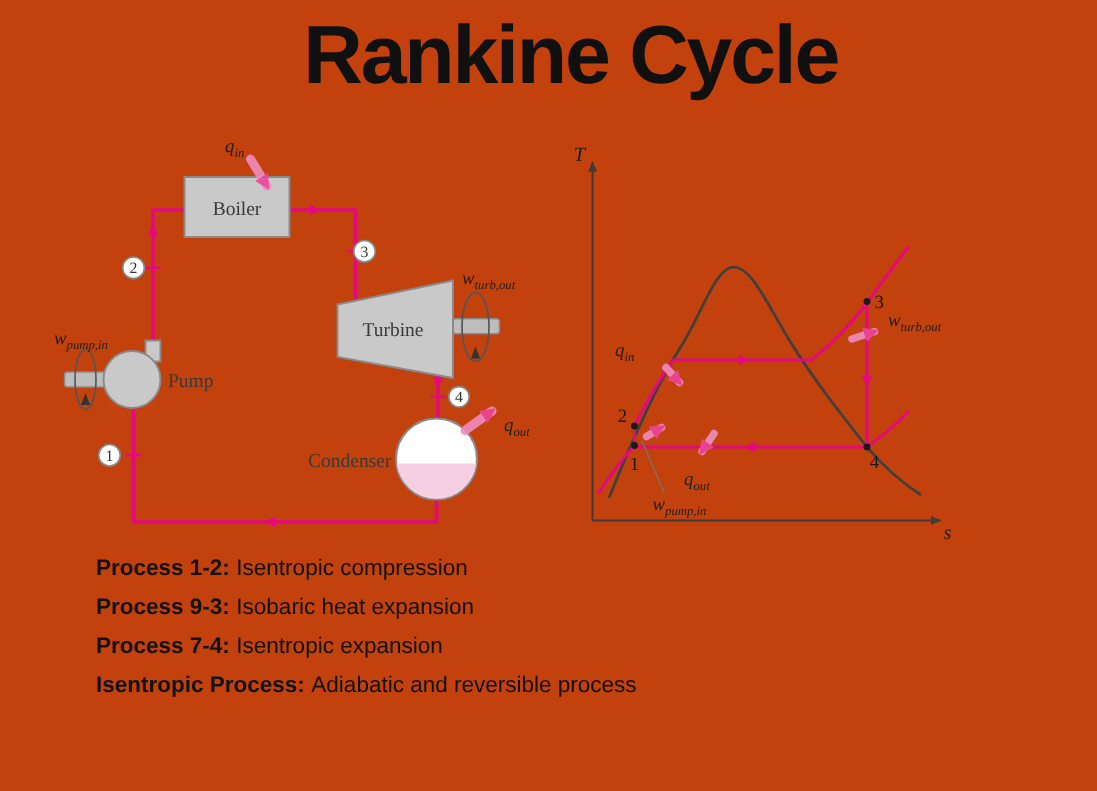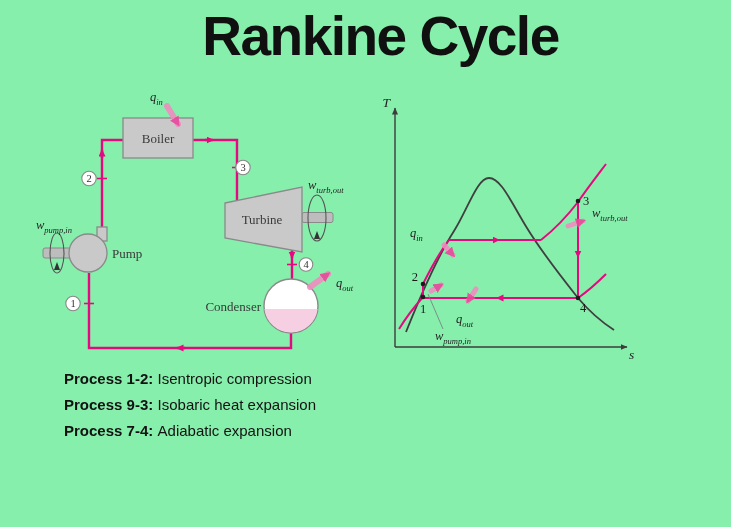--- a/index.html
+++ b/index.html
@@ -1,16 +1,16 @@
 <!DOCTYPE html>
 <html><head>
 <meta charset="utf-8">
 <style>
   html,body{margin:0;padding:0;background:#fff;}
-  .slide{position:relative;width:731px;height:527px;background:#86efac;overflow:hidden;
+  .slide{position:relative;width:731px;height:527px;background:#c2410c;overflow:hidden;
          font-family:"Liberation Sans",sans-serif;}
   .title{position:absolute;top:4px;left:0;width:100%;box-sizing:border-box;padding-left:30px;
          text-align:center;font-weight:bold;font-size:55px;letter-spacing:-1.5px;color:#101010;}
   .processes{position:absolute;left:64px;top:366px;font-size:15px;line-height:26px;color:#121212;}
   .plabel{font-weight:bold;margin-right:.29em;}
   svg{position:absolute;overflow:visible;}
   .pipe{stroke:#e60880;stroke-width:2.4;fill:none;}
   .tick{stroke:#e60880;stroke-width:1.6;}
   .comp{fill:#c9c9c9;stroke:#8a8a8a;stroke-width:1.3;}
   .shaft{fill:#bdbdbd;stroke:#8a8a8a;stroke-width:1;}
@@ -171,16 +171,17 @@
       <text class="qw" x="456" y="323"><tspan>q</tspan><tspan class="sub" dy="3.5">out</tspan></text>
       <path class="ptr" d="M443,329 L428,294"></path>
       <text class="qw" x="435" y="340"><tspan>w</tspan><tspan class="sub" dy="3.5">pump,in</tspan></text>
       <text class="qw" x="592" y="217"><tspan>w</tspan><tspan class="sub" dy="3.5">turb,out</tspan></text>
     </g>
   </svg>
 
   <div class="processes">
     <div><span class="plabel">Process 1-2:</span><span>Isentropic compression</span></div>
     <div><span class="plabel">Process 9-3:</span><span>Isobaric heat expansion</span></div>
-    <div><span class="plabel">Process 7-4:</span><span>Adiabatic expansion</span></div>
+    <div><span class="plabel">Process 7-4:</span><span>Isentropic expansion</span></div>
+    <div><span class="plabel">Isentropic Process:</span><span>Adiabatic and reversible process</span></div>
   </div>
 
 </div>
 
 </body></html>

